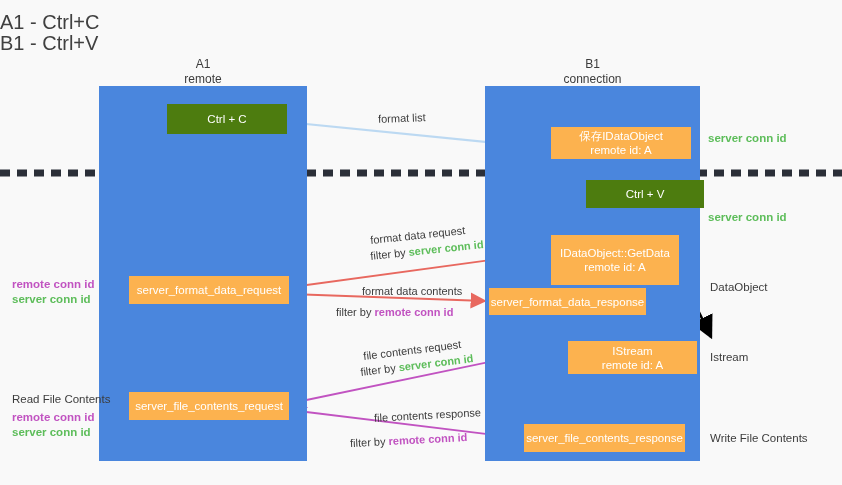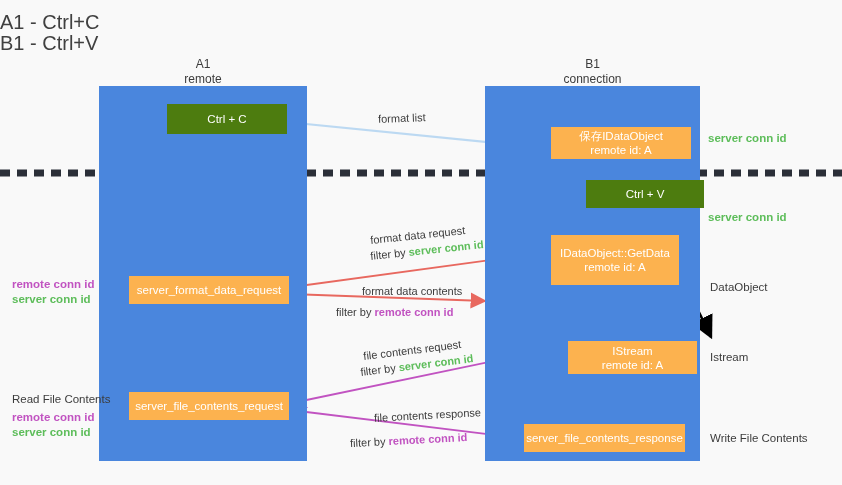--- a/index.html
+++ b/index.html
@@ -207,20 +207,23 @@
 
   <div class="node orange" id="node-istream">
     <span>IStream</span>
     <span>remote id: A</span>
   </div>
 
   <div class="node orange" id="node-format-data-request">
     <span>server_format_data_request</span>
   </div>
 
+  <div class="node orange" id="node-format-data-response">
+    <span>server_format_data_response</span>
+  </div>
 
   <div class="node orange" id="node-file-contents-response">
     <span>server_file_contents_response</span>
   </div>
 
   <div class="node orange" id="node-file-contents-request">
     <span>server_file_contents_request</span>
   </div>
 
   <div class="edge-label" id="label-format-list">

